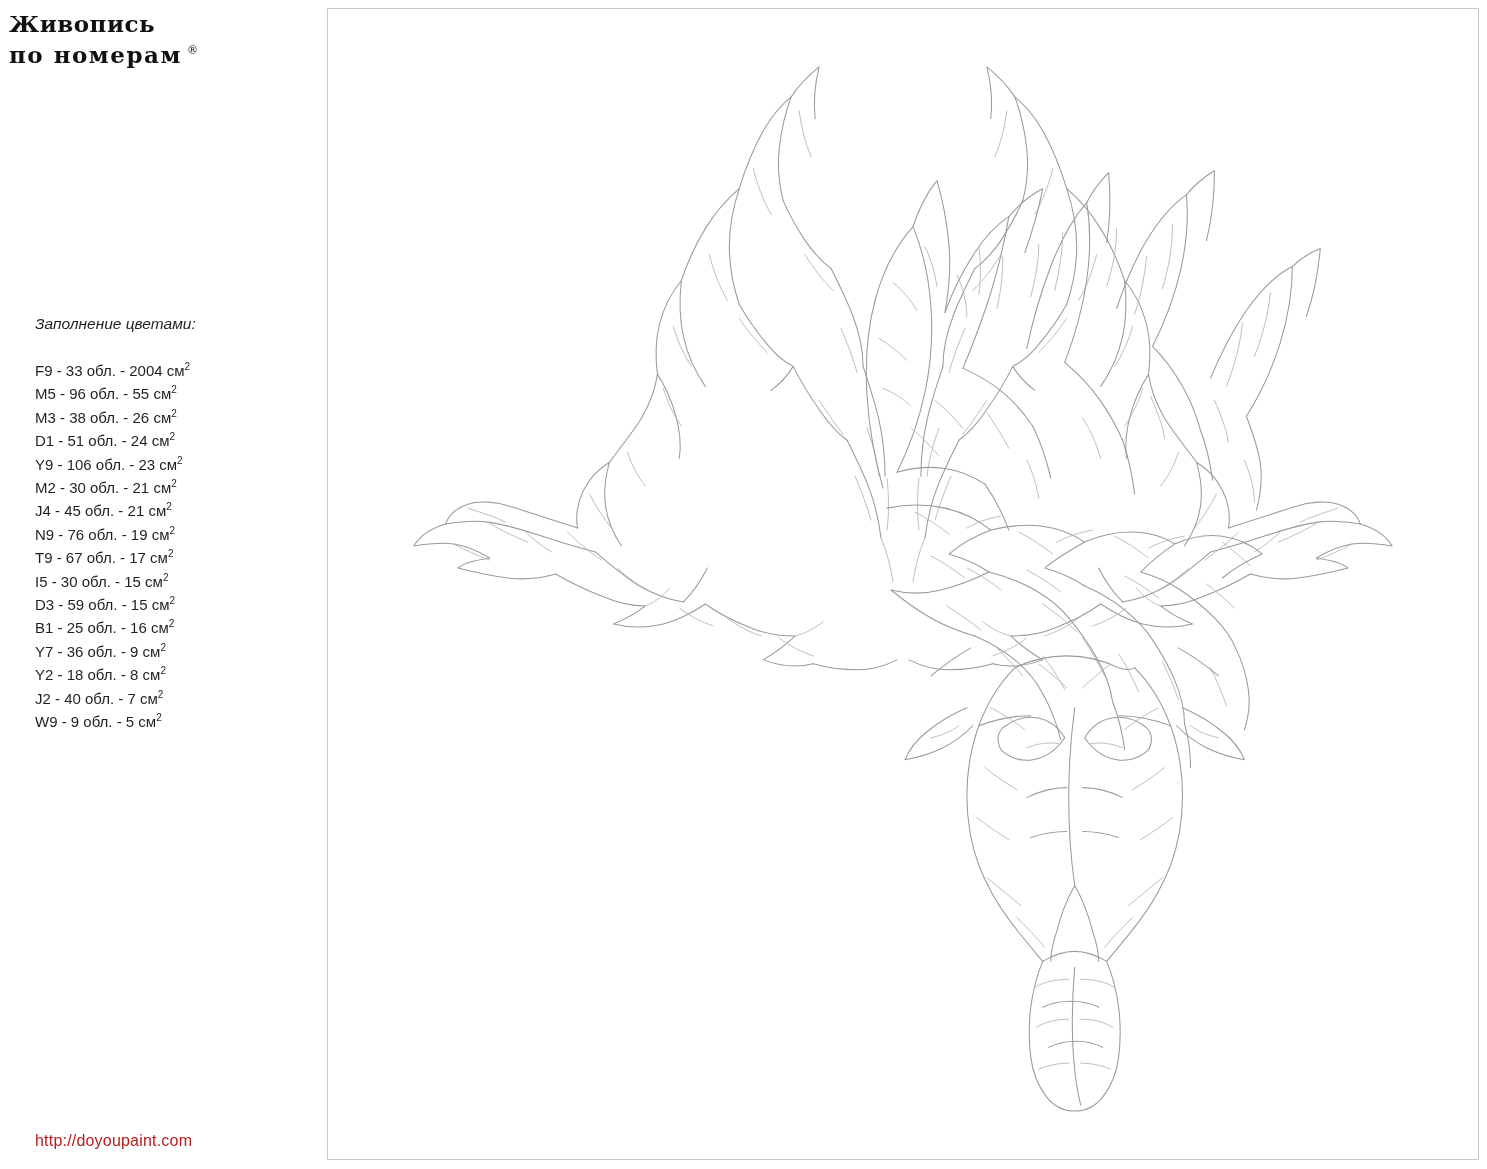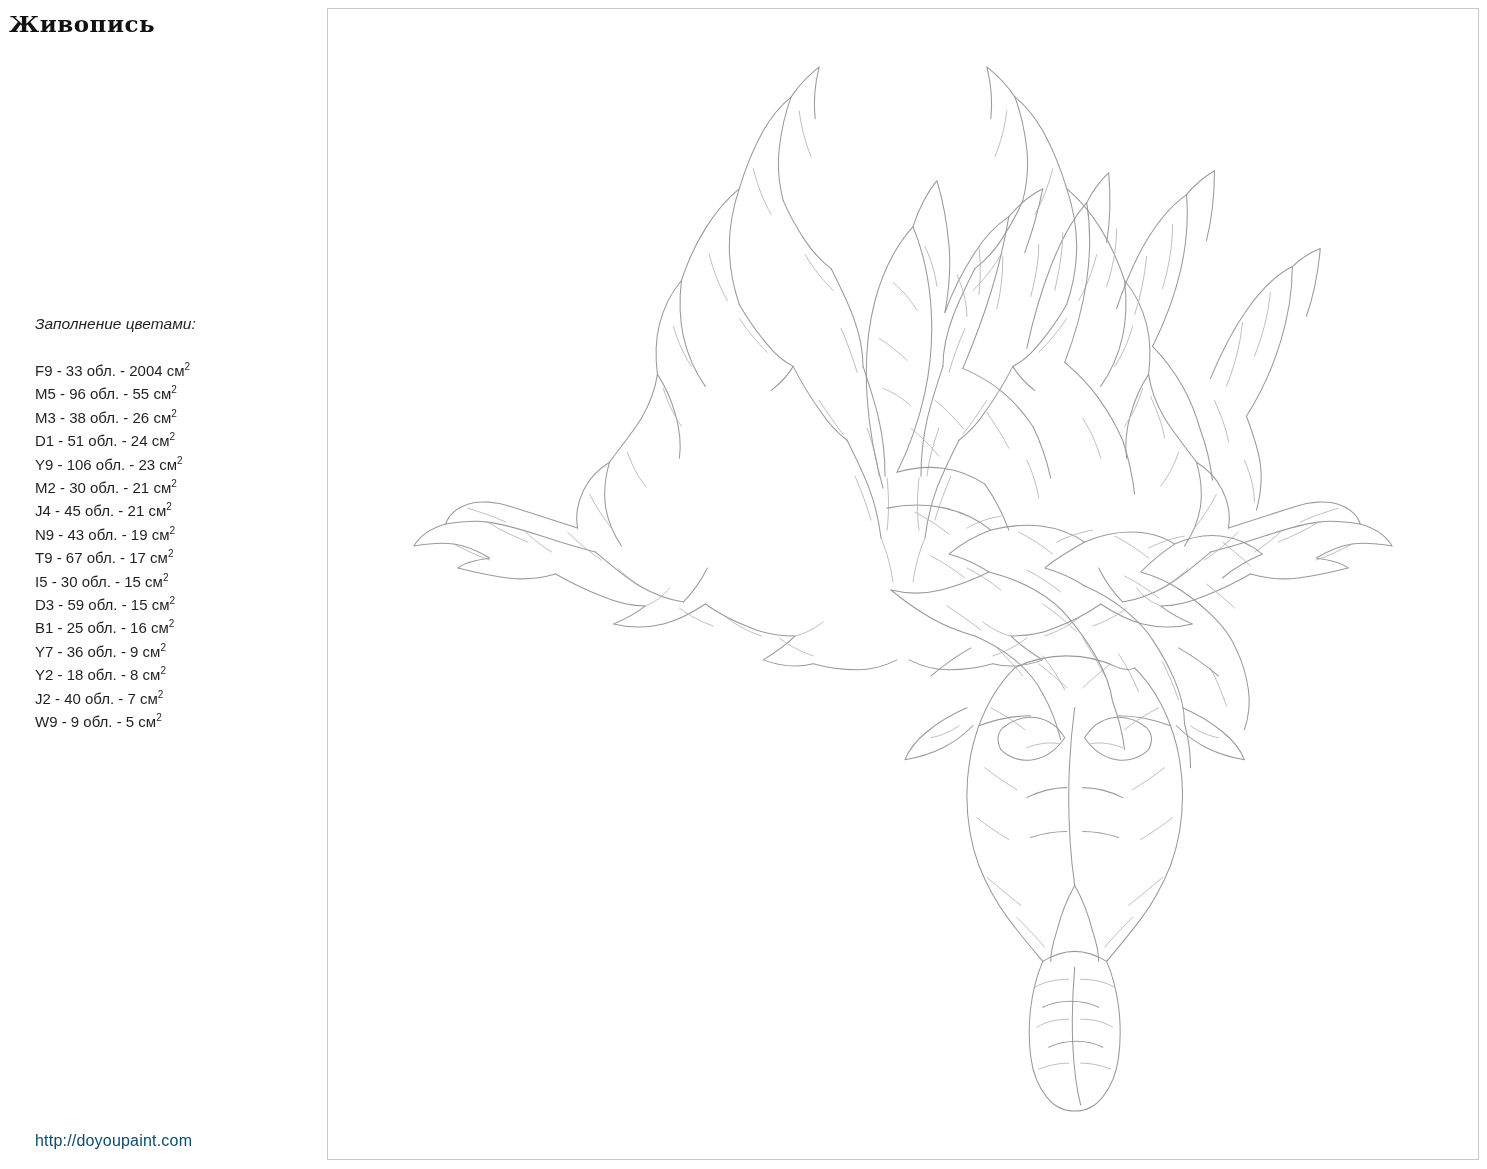--- a/index.html
+++ b/index.html
@@ -88,21 +88,21 @@
   .sup {
     font-size: 10px;
     vertical-align: super;
   }
 
   .site-url {
     position: absolute;
     left: 35px;
     top: 1132px;
     font-size: 16px;
-    color: #0c4a6e;
+    color: #b91c1c;
     letter-spacing: 0.2px;
   }
 
   
   .canvas-frame {
     position: absolute;
     left: 327px;
     top: 8px;
     width: 1152px;
     height: 1152px;
@@ -131,34 +131,37 @@
     stroke-linecap: round;
   }
 </style>
 </head>
 <body>
 
 <div class="sidebar">
 
   <div class="brand">
     <div class="brand-line1">Живопись</div>
+    <div class="brand-line2">
+      <span>по  номерам</span><span class="brand-reg">®</span>
+    </div>
   </div>
 
 
   <div class="fill-title">Заполнение цветами:</div>
 
   <div class="color-list">
     <div class="color-row"><span>F9 - 33 обл. - 2004 см</span><span class="sup">2</span></div>
     <div class="color-row"><span>M5 - 96 обл. - 55 см</span><span class="sup">2</span></div>
     <div class="color-row"><span>M3 - 38 обл. - 26 см</span><span class="sup">2</span></div>
     <div class="color-row"><span>D1 - 51 обл. - 24 см</span><span class="sup">2</span></div>
     <div class="color-row"><span>Y9 - 106 обл. - 23 см</span><span class="sup">2</span></div>
     <div class="color-row"><span>M2 - 30 обл. - 21 см</span><span class="sup">2</span></div>
     <div class="color-row"><span>J4 - 45 обл. - 21 см</span><span class="sup">2</span></div>
-    <div class="color-row"><span>N9 - 43 обл. - 19 см</span><span class="sup">2</span></div>
+    <div class="color-row"><span>N9 - 76 обл. - 19 см</span><span class="sup">2</span></div>
     <div class="color-row"><span>T9 - 67 обл. - 17 см</span><span class="sup">2</span></div>
     <div class="color-row"><span>I5 - 30 обл. - 15 см</span><span class="sup">2</span></div>
     <div class="color-row"><span>D3 - 59 обл. - 15 см</span><span class="sup">2</span></div>
     <div class="color-row"><span>B1 - 25 обл. - 16 см</span><span class="sup">2</span></div>
     <div class="color-row"><span>Y7 - 36 обл. - 9 см</span><span class="sup">2</span></div>
     <div class="color-row"><span>Y2 - 18 обл. - 8 см</span><span class="sup">2</span></div>
     <div class="color-row"><span>J2 - 40 обл. - 7 см</span><span class="sup">2</span></div>
     <div class="color-row"><span>W9 - 9 обл. - 5 см</span><span class="sup">2</span></div>
   </div>
 

